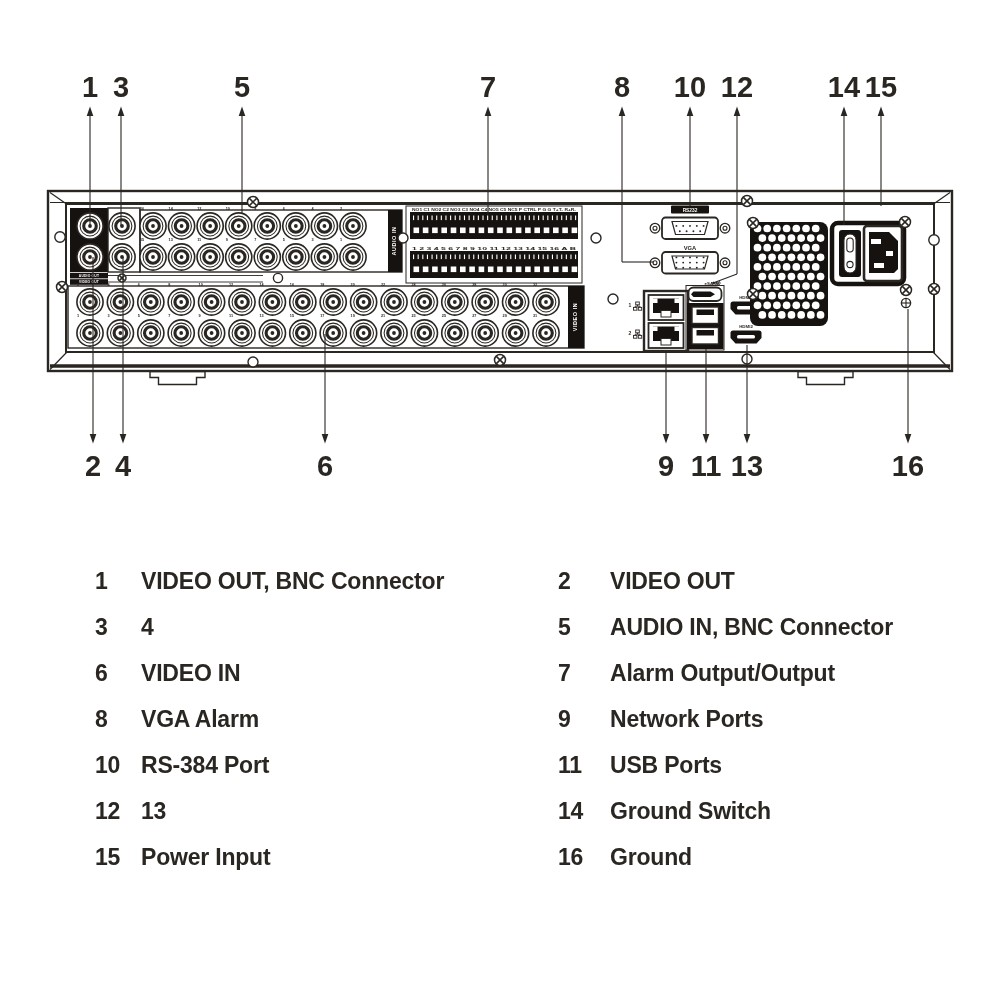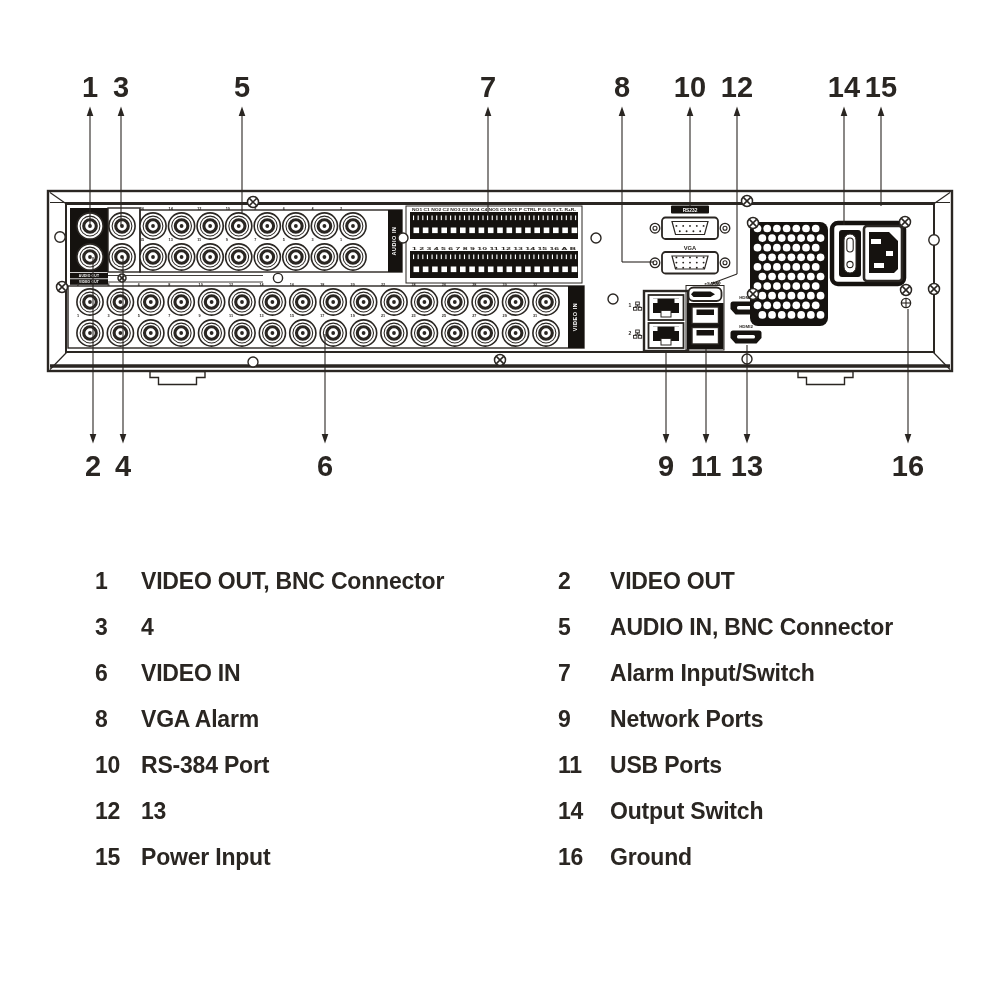--- a/index.html
+++ b/index.html
@@ -905,32 +905,32 @@
       <span>VIDEO OUT, BNC Connector</span>
       <span>2</span>
       <span>VIDEO OUT</span>
       <span>3</span>
       <span>4</span>
       <span>5</span>
       <span>AUDIO IN, BNC Connector</span>
       <span>6</span>
       <span>VIDEO IN</span>
       <span>7</span>
-      <span>Alarm Input/Switch</span>
+      <span>Alarm Output/Output</span>
       <span>8</span>
       <span>VGA Alarm</span>
       <span>9</span>
       <span>Network Ports</span>
       <span>10</span>
       <span>RS-384 Port</span>
       <span>11</span>
       <span>USB Ports</span>
       <span>12</span>
       <span>13</span>
       <span>14</span>
-      <span>Output Switch</span>
+      <span>Ground Switch</span>
       <span>15</span>
       <span>Power Input</span>
       <span>16</span>
       <span>Ground</span>
     </div>
 
 </div>
 
 </body></html>

